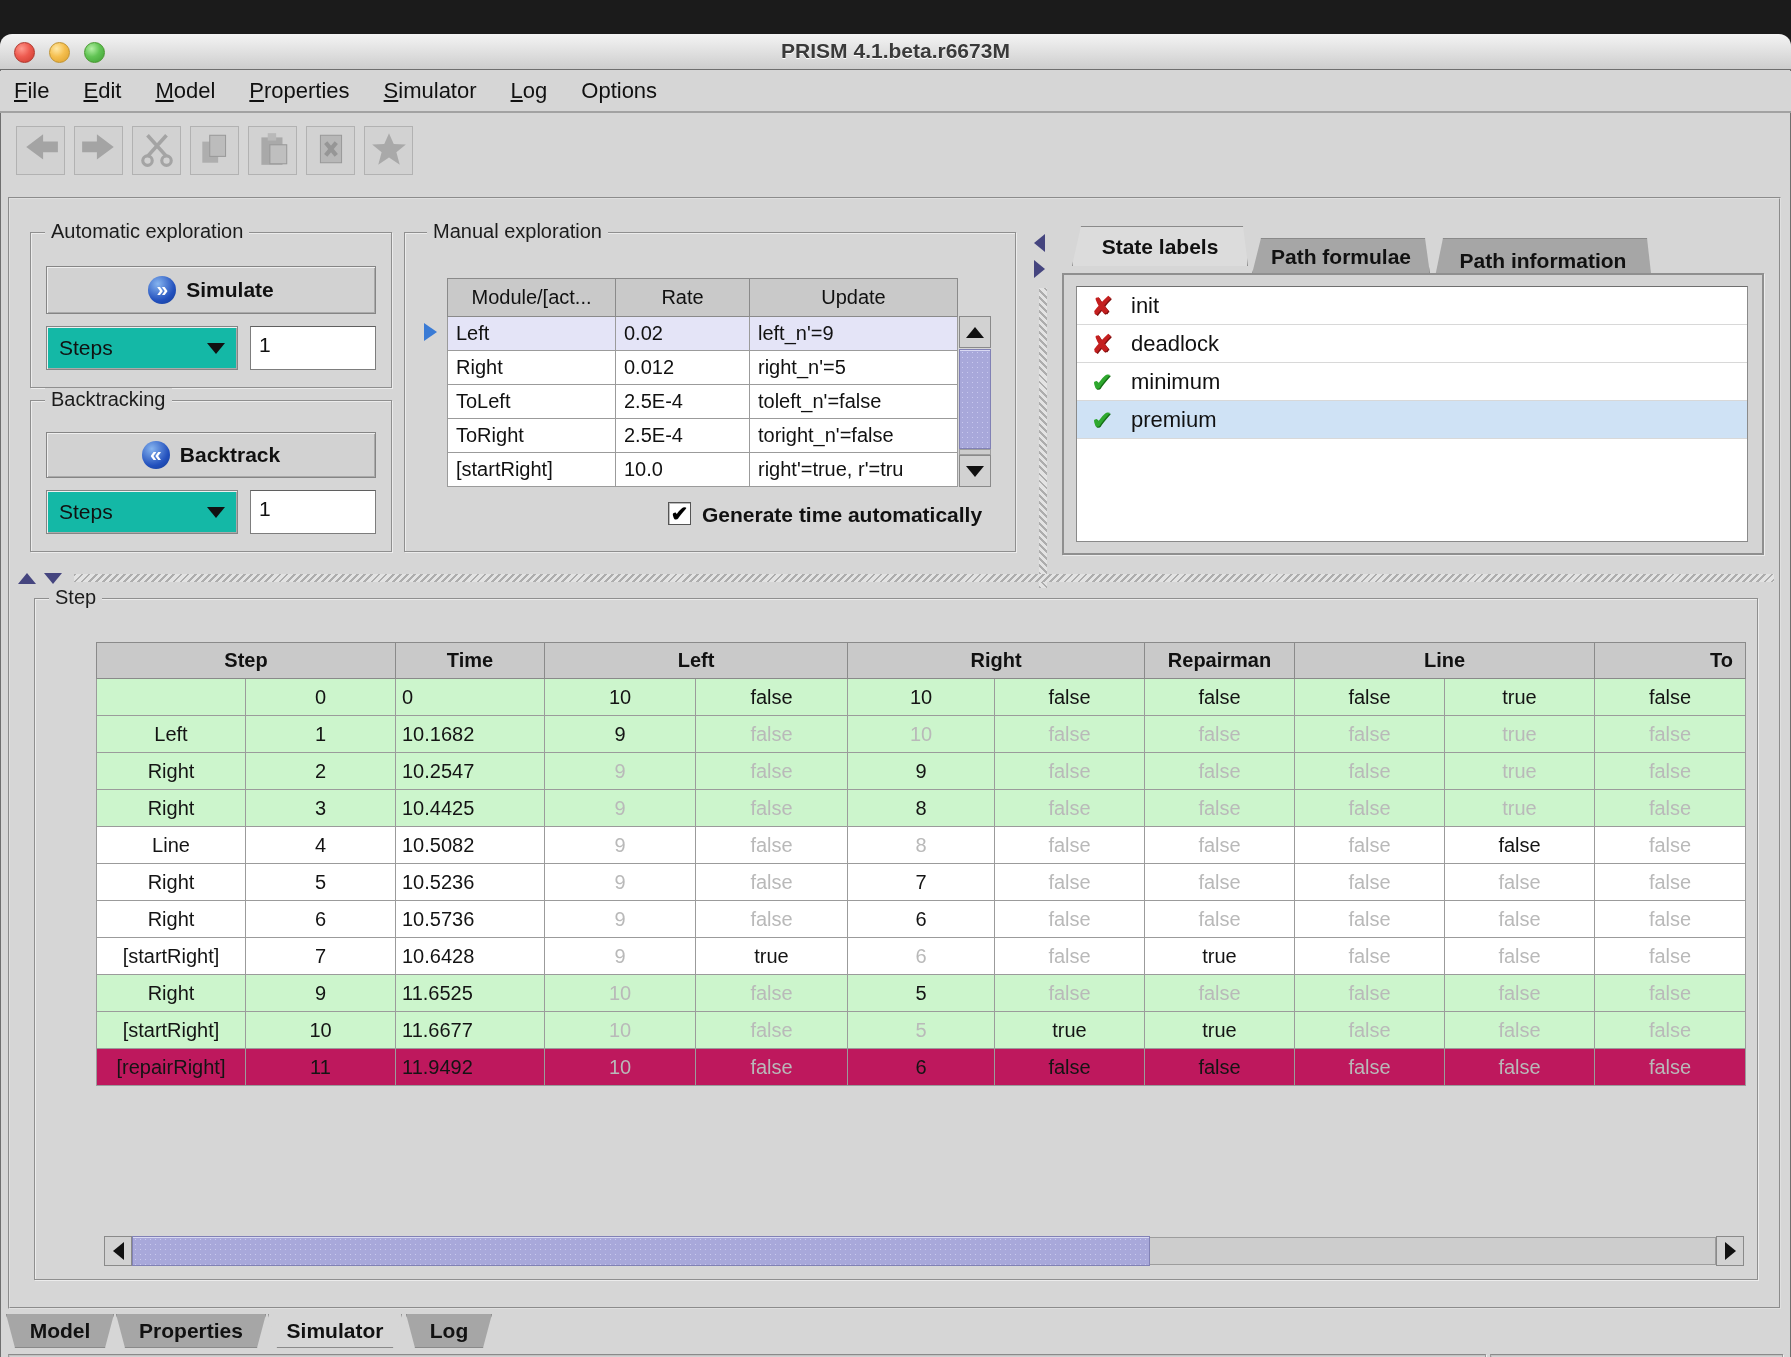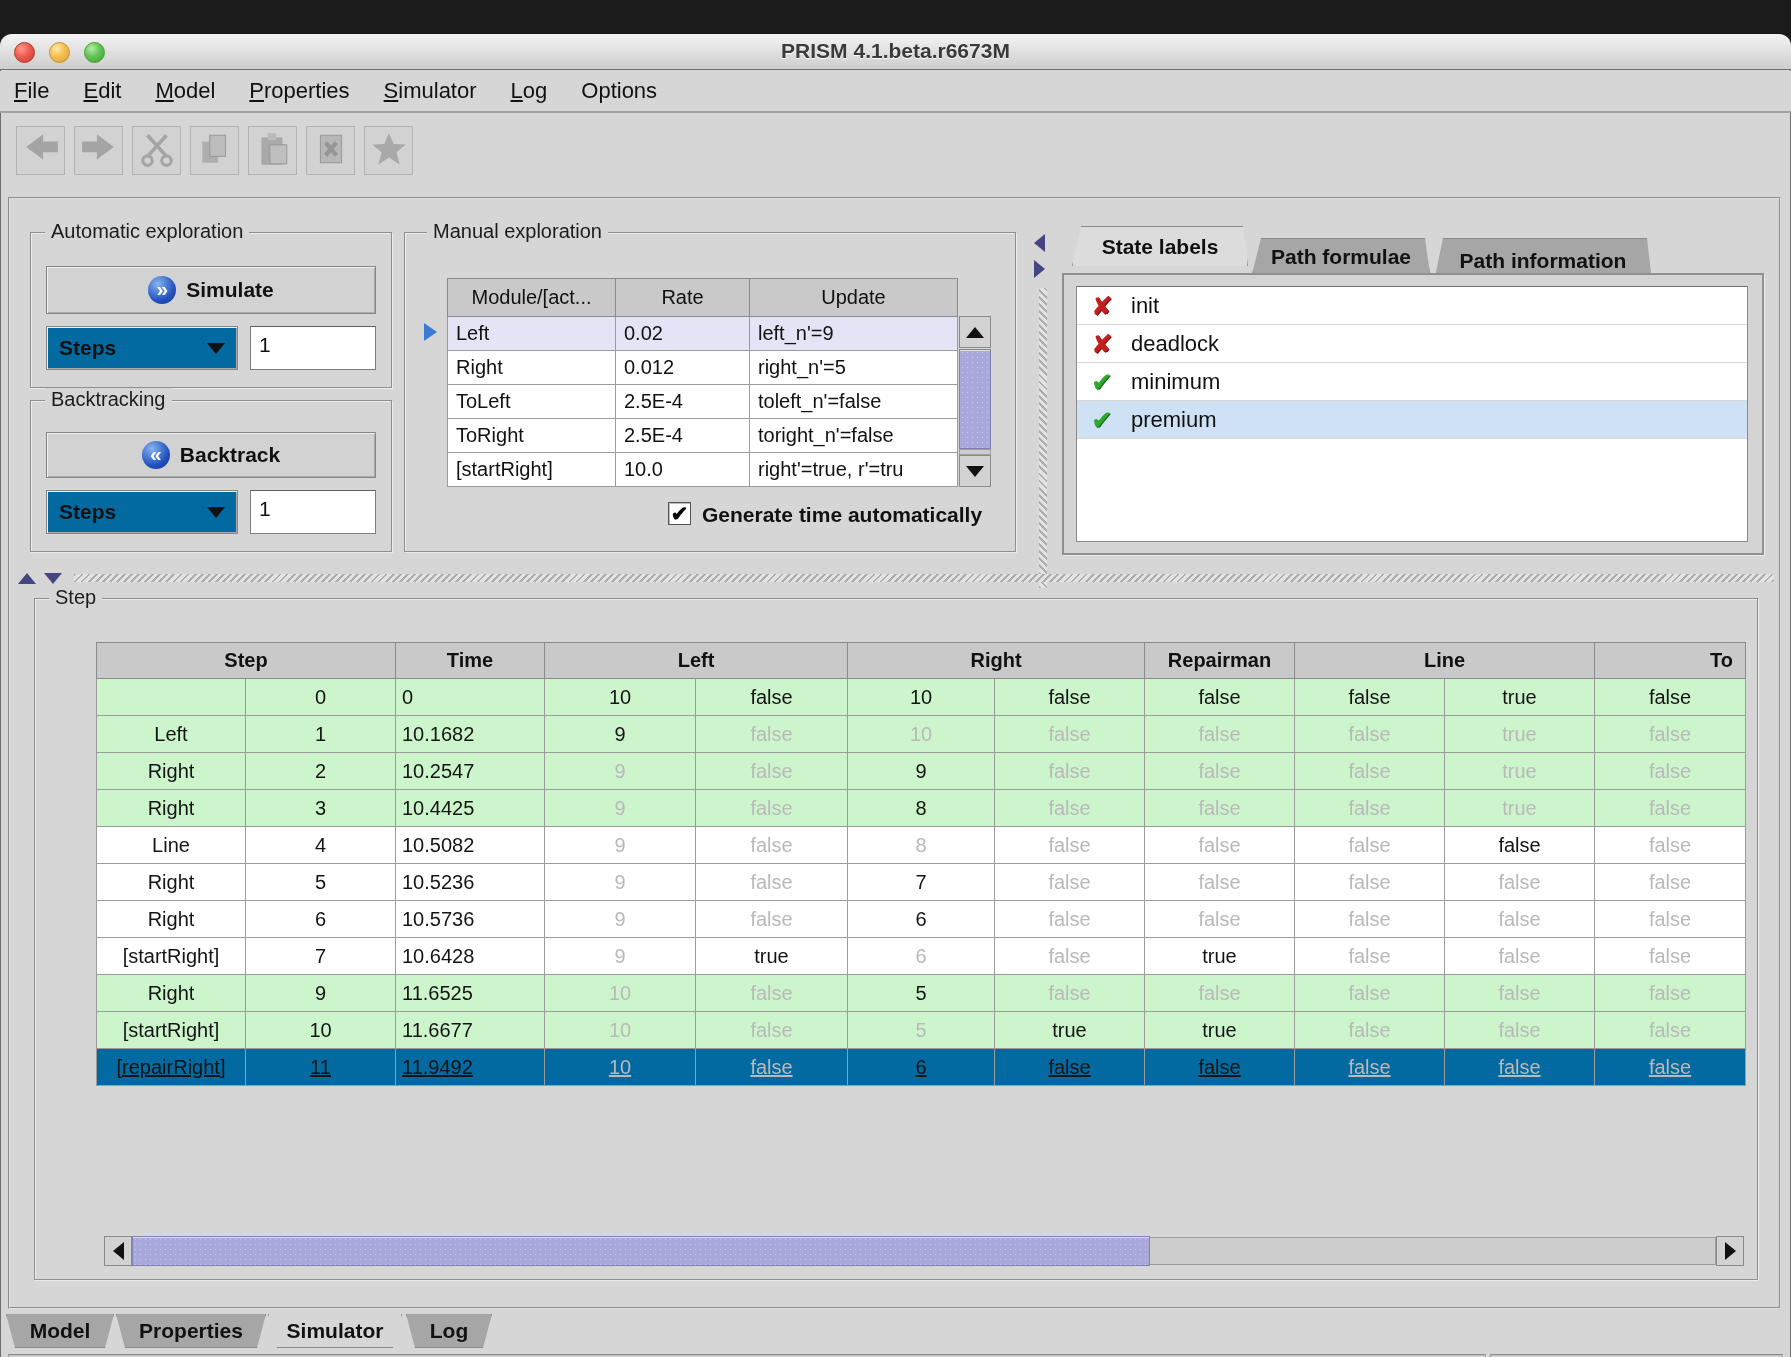--- a/index.html
+++ b/index.html
@@ -58,23 +58,23 @@
     display:flex; align-items:center; justify-content:center; gap:10px;
     font-size:21px; font-weight:600; color:#111; cursor:default;
   }
   .blue-orb {
     width:28px; height:28px; border-radius:50%; color:#fff;
     background:radial-gradient(circle at 35% 28%, #86b4ef, #2250bd 62%, #123a92);
     display:flex; align-items:center; justify-content:center;
     font-size:21px; font-weight:bold; line-height:1; padding-bottom:3px;
   }
   .combo {
-    position:absolute; background:#0369a1; border:1px solid #858585;
+    position:absolute; background:#14b8a6; border:1px solid #858585;
     box-shadow:inset 1px 1px 0 #efefef, inset -1px -1px 0 #aaa;
-    display:flex; align-items:center; font-size:21px; font-weight:700; color:#111;
+    display:flex; align-items:center; font-size:21px; font-weight:400; color:#111;
     padding:0 12px;
   }
   .combo .arrow-down { margin-left:auto; width:0; height:0; border-left:9px solid transparent; border-right:9px solid transparent; border-top:11px solid #111; }
   .field {
     position:absolute; background:#fff; border:1px solid #7d7d7d;
     border-top-color:#5f5f5f; font-size:21px; color:#111; padding:6px 8px;
   }
   
   .mtable { position:absolute; border-collapse:collapse; table-layout:fixed; background:#fff; }
   .mtable th {
@@ -143,21 +143,21 @@
   .ptable th.sub { font-weight:normal; }
   .ptable th.r-al { text-align:right; padding-right:12px; }
   .ptable td {
     border:1px solid #9b9b9b; font-size:20px; color:#141414; height:37px;
     text-align:center; white-space:nowrap; overflow:hidden; padding:0 6px;
   }
   .ptable td.l-al { text-align:left; }
   .ptable td.dim { color:#b9b9b9; }
   .ptable tr.bg-g td { background:#ccf5cc; }
   .ptable tr.bg-w td { background:#ffffff; }
-  .ptable tr.bg-c td { background:#0369a1;text-decoration:underline; }
+  .ptable tr.bg-c td { background:#be185d; }
   
   .btab {
     position:absolute; height:34px; display:flex; align-items:center; justify-content:center;
     font-size:21px; font-weight:600; color:#111;
     clip-path:polygon(0 0, 100% 0, calc(100% - 9px) 100%, 9px 100%);
     background:#a6a6a6; border:1px solid #8a8a8a; border-top:none;
   }
   .btab.on { background:#d6d6d6; }
   
   .status-seg {

